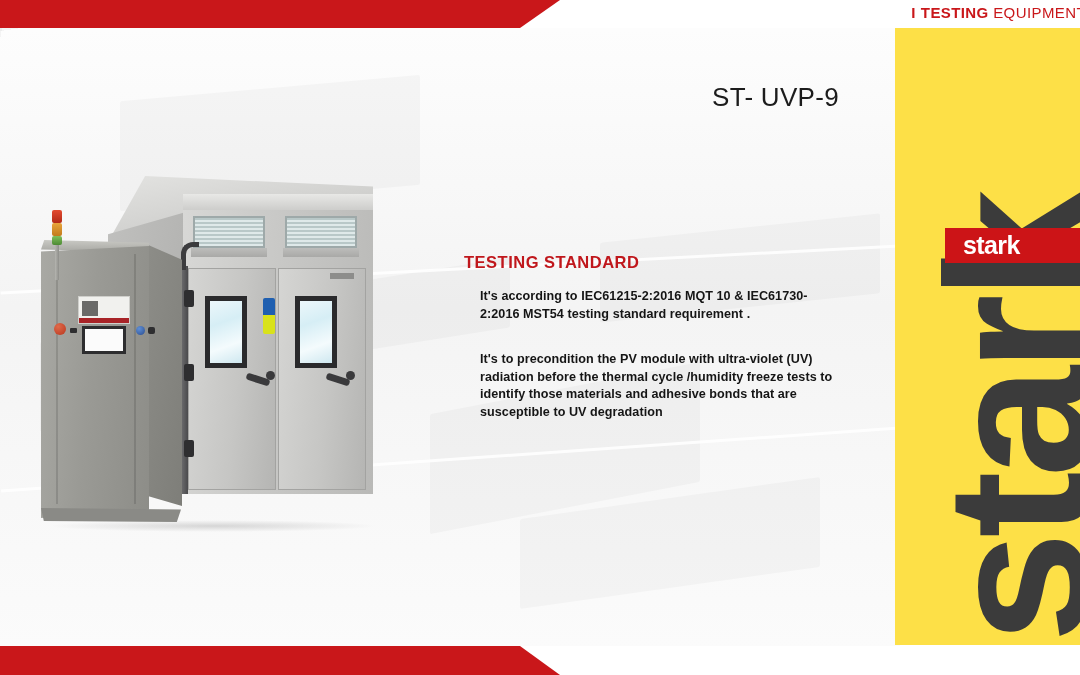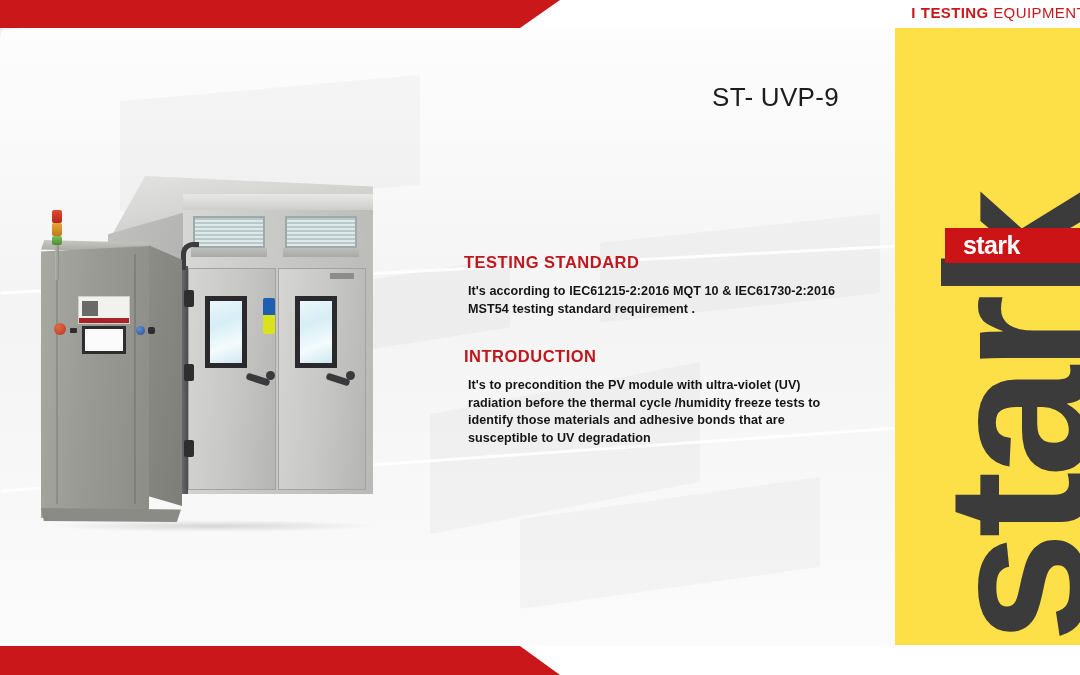--- a/index.html
+++ b/index.html
@@ -167,21 +167,21 @@
     font-weight: bold;
     letter-spacing: 0.5px;
     margin: 0 0 11px 0;
     line-height: 20px;
   }
   .section-body {
     color: #151515;
     font-size: 12.6px;
     line-height: 17.5px;
     font-weight: bold;
-    margin: 4px;
+    margin: 16px;
     letter-spacing: 0.05px;
   }
   .section-body.normal {
     font-weight: bold;
   }
 
   
   .sidebar {
     position: absolute;
     left: 895px;
@@ -546,21 +546,20 @@
   </div>
 
   <div class="content">
 
     <div class="section">
       <div class="section-heading">TESTING STANDARD</div>
       <p class="section-body">It's according to IEC61215-2:2016 MQT 10 &amp; IEC61730-2:2016 MST54  testing  standard  requirement .</p>
     </div>
 
     <div class="section">
-      <div class="section-heading">INTRODUCTION</div>
       <p class="section-body normal">It's to precondition the PV module with ultra-violet (UV) radiation before the thermal cycle /humidity freeze tests to identify those materials and adhesive bonds that are susceptible to UV degradation</p>
     </div>
 
   </div>
 
   <div class="sidebar">
     <div class="sidebar-watermark">stark</div>
     <div class="sidebar-logo">
       <span class="logo-text">stark</span>
     </div>

